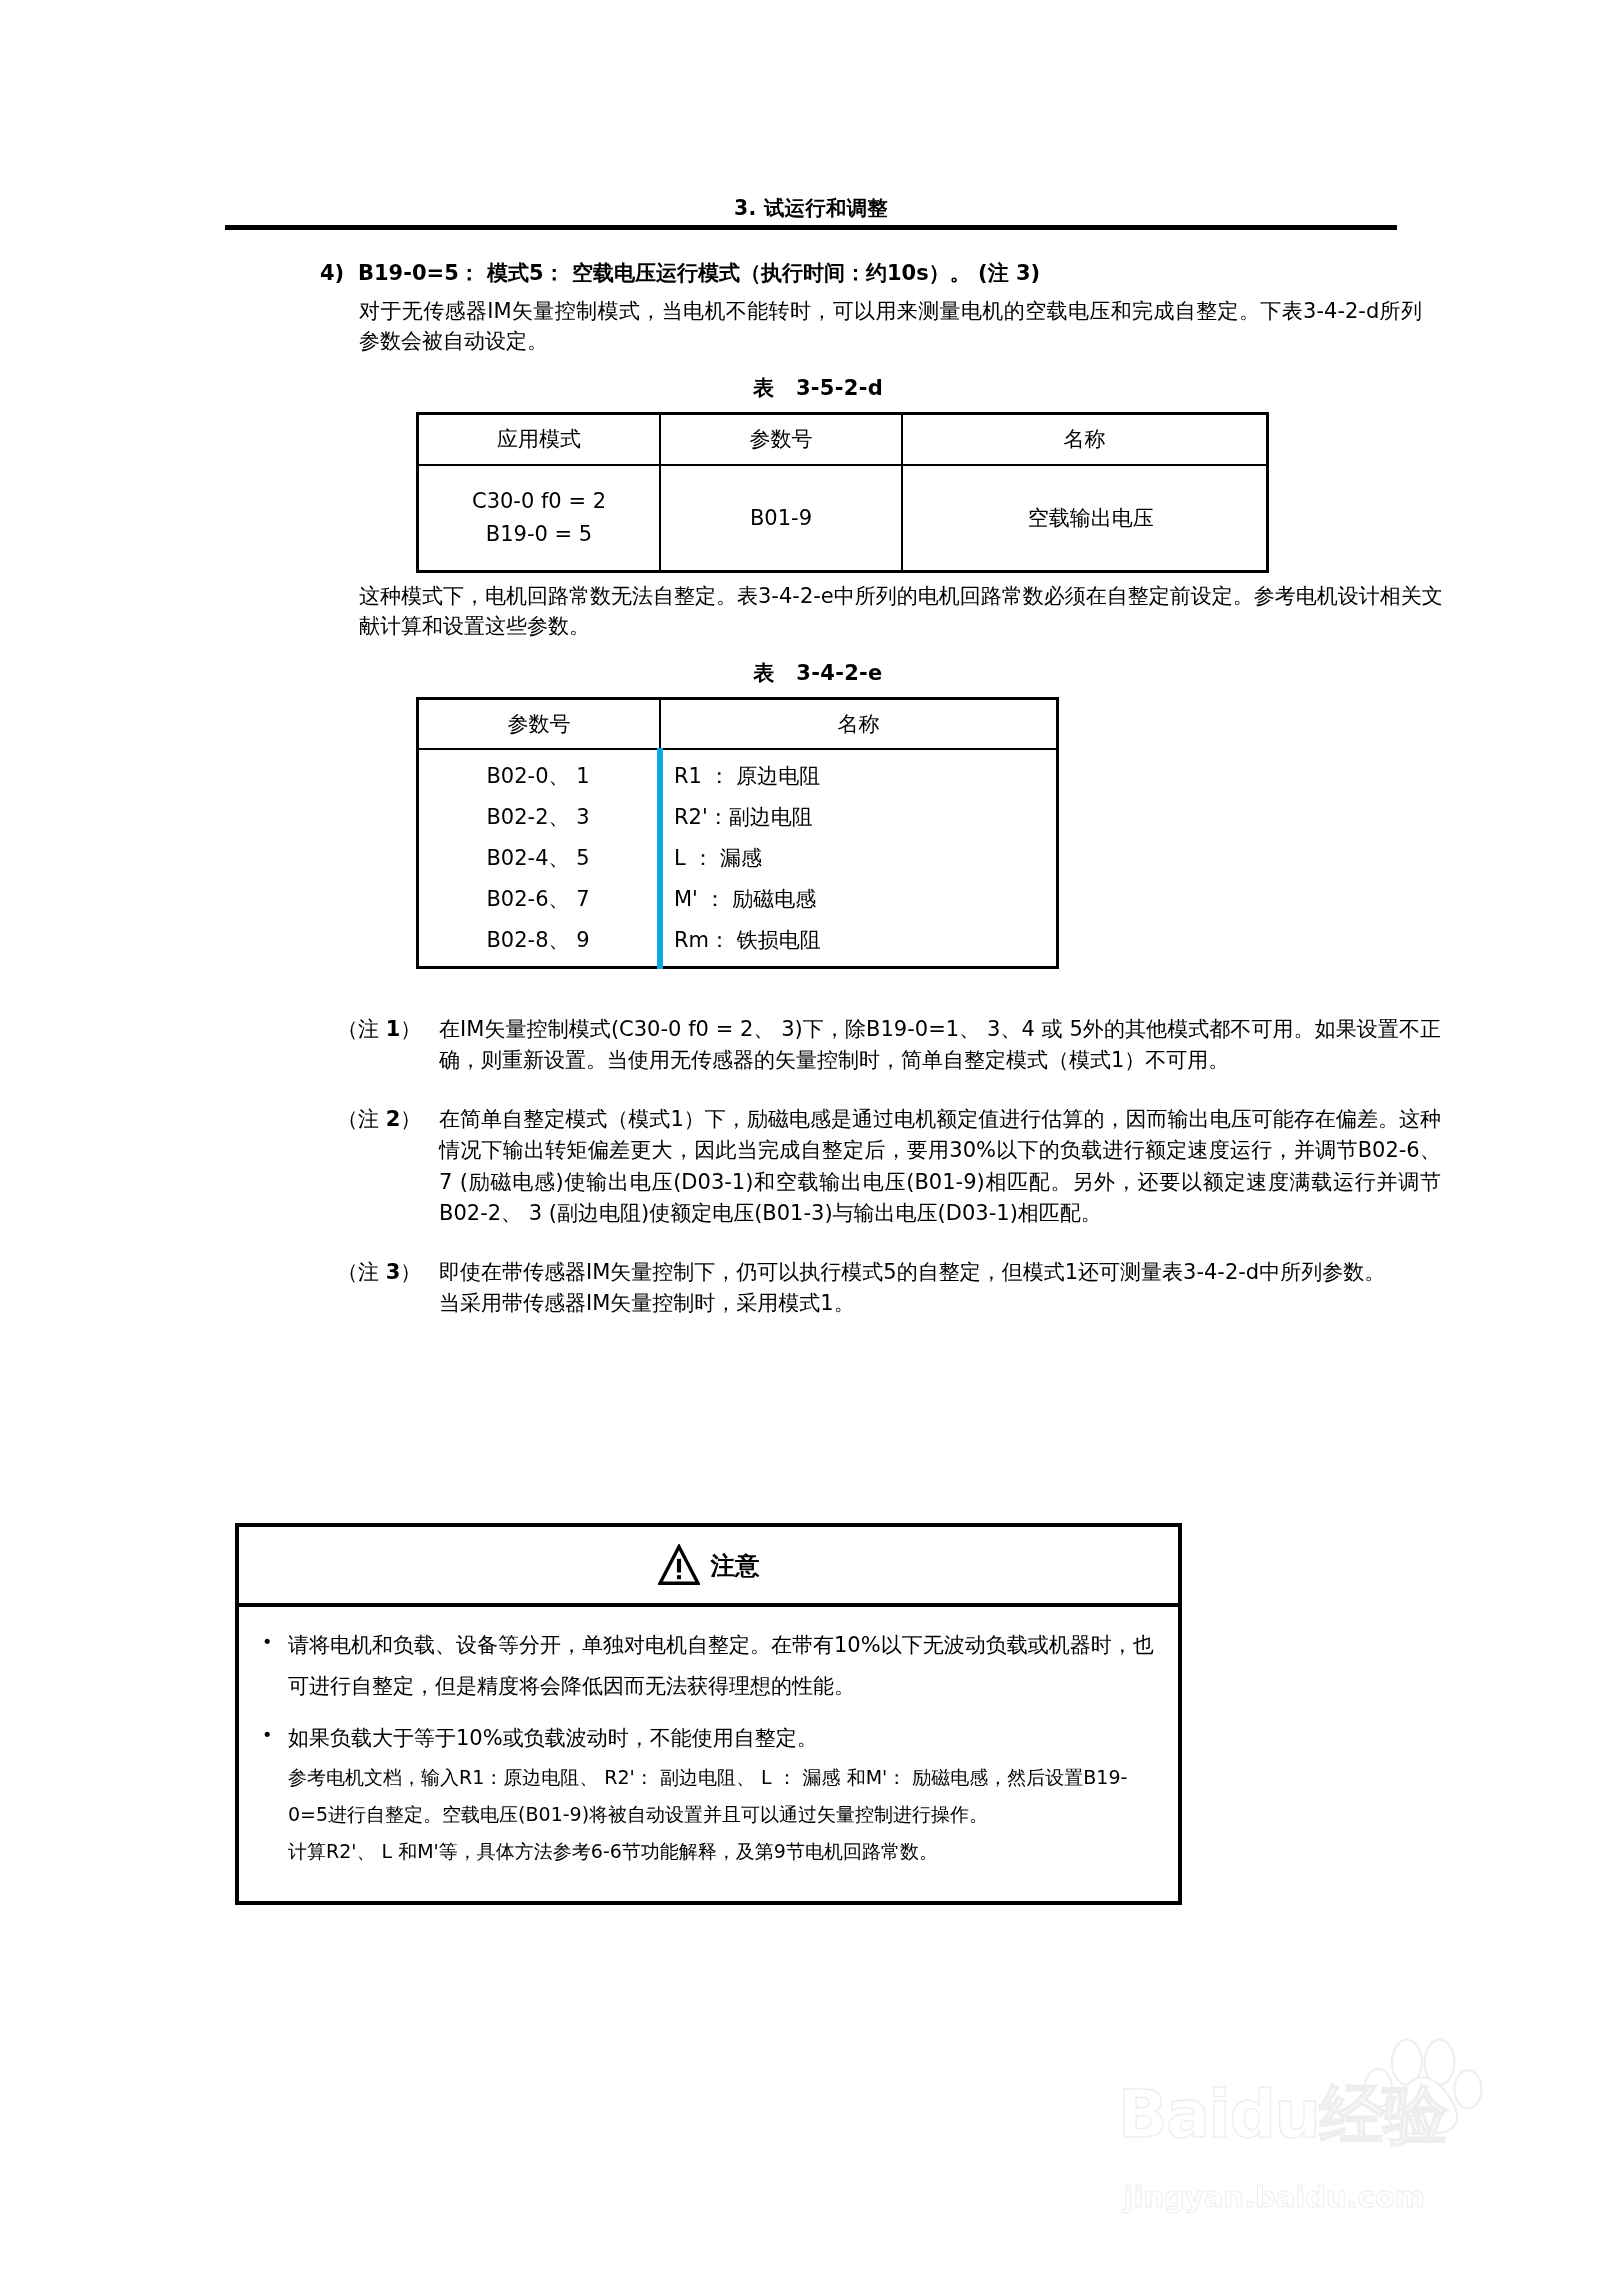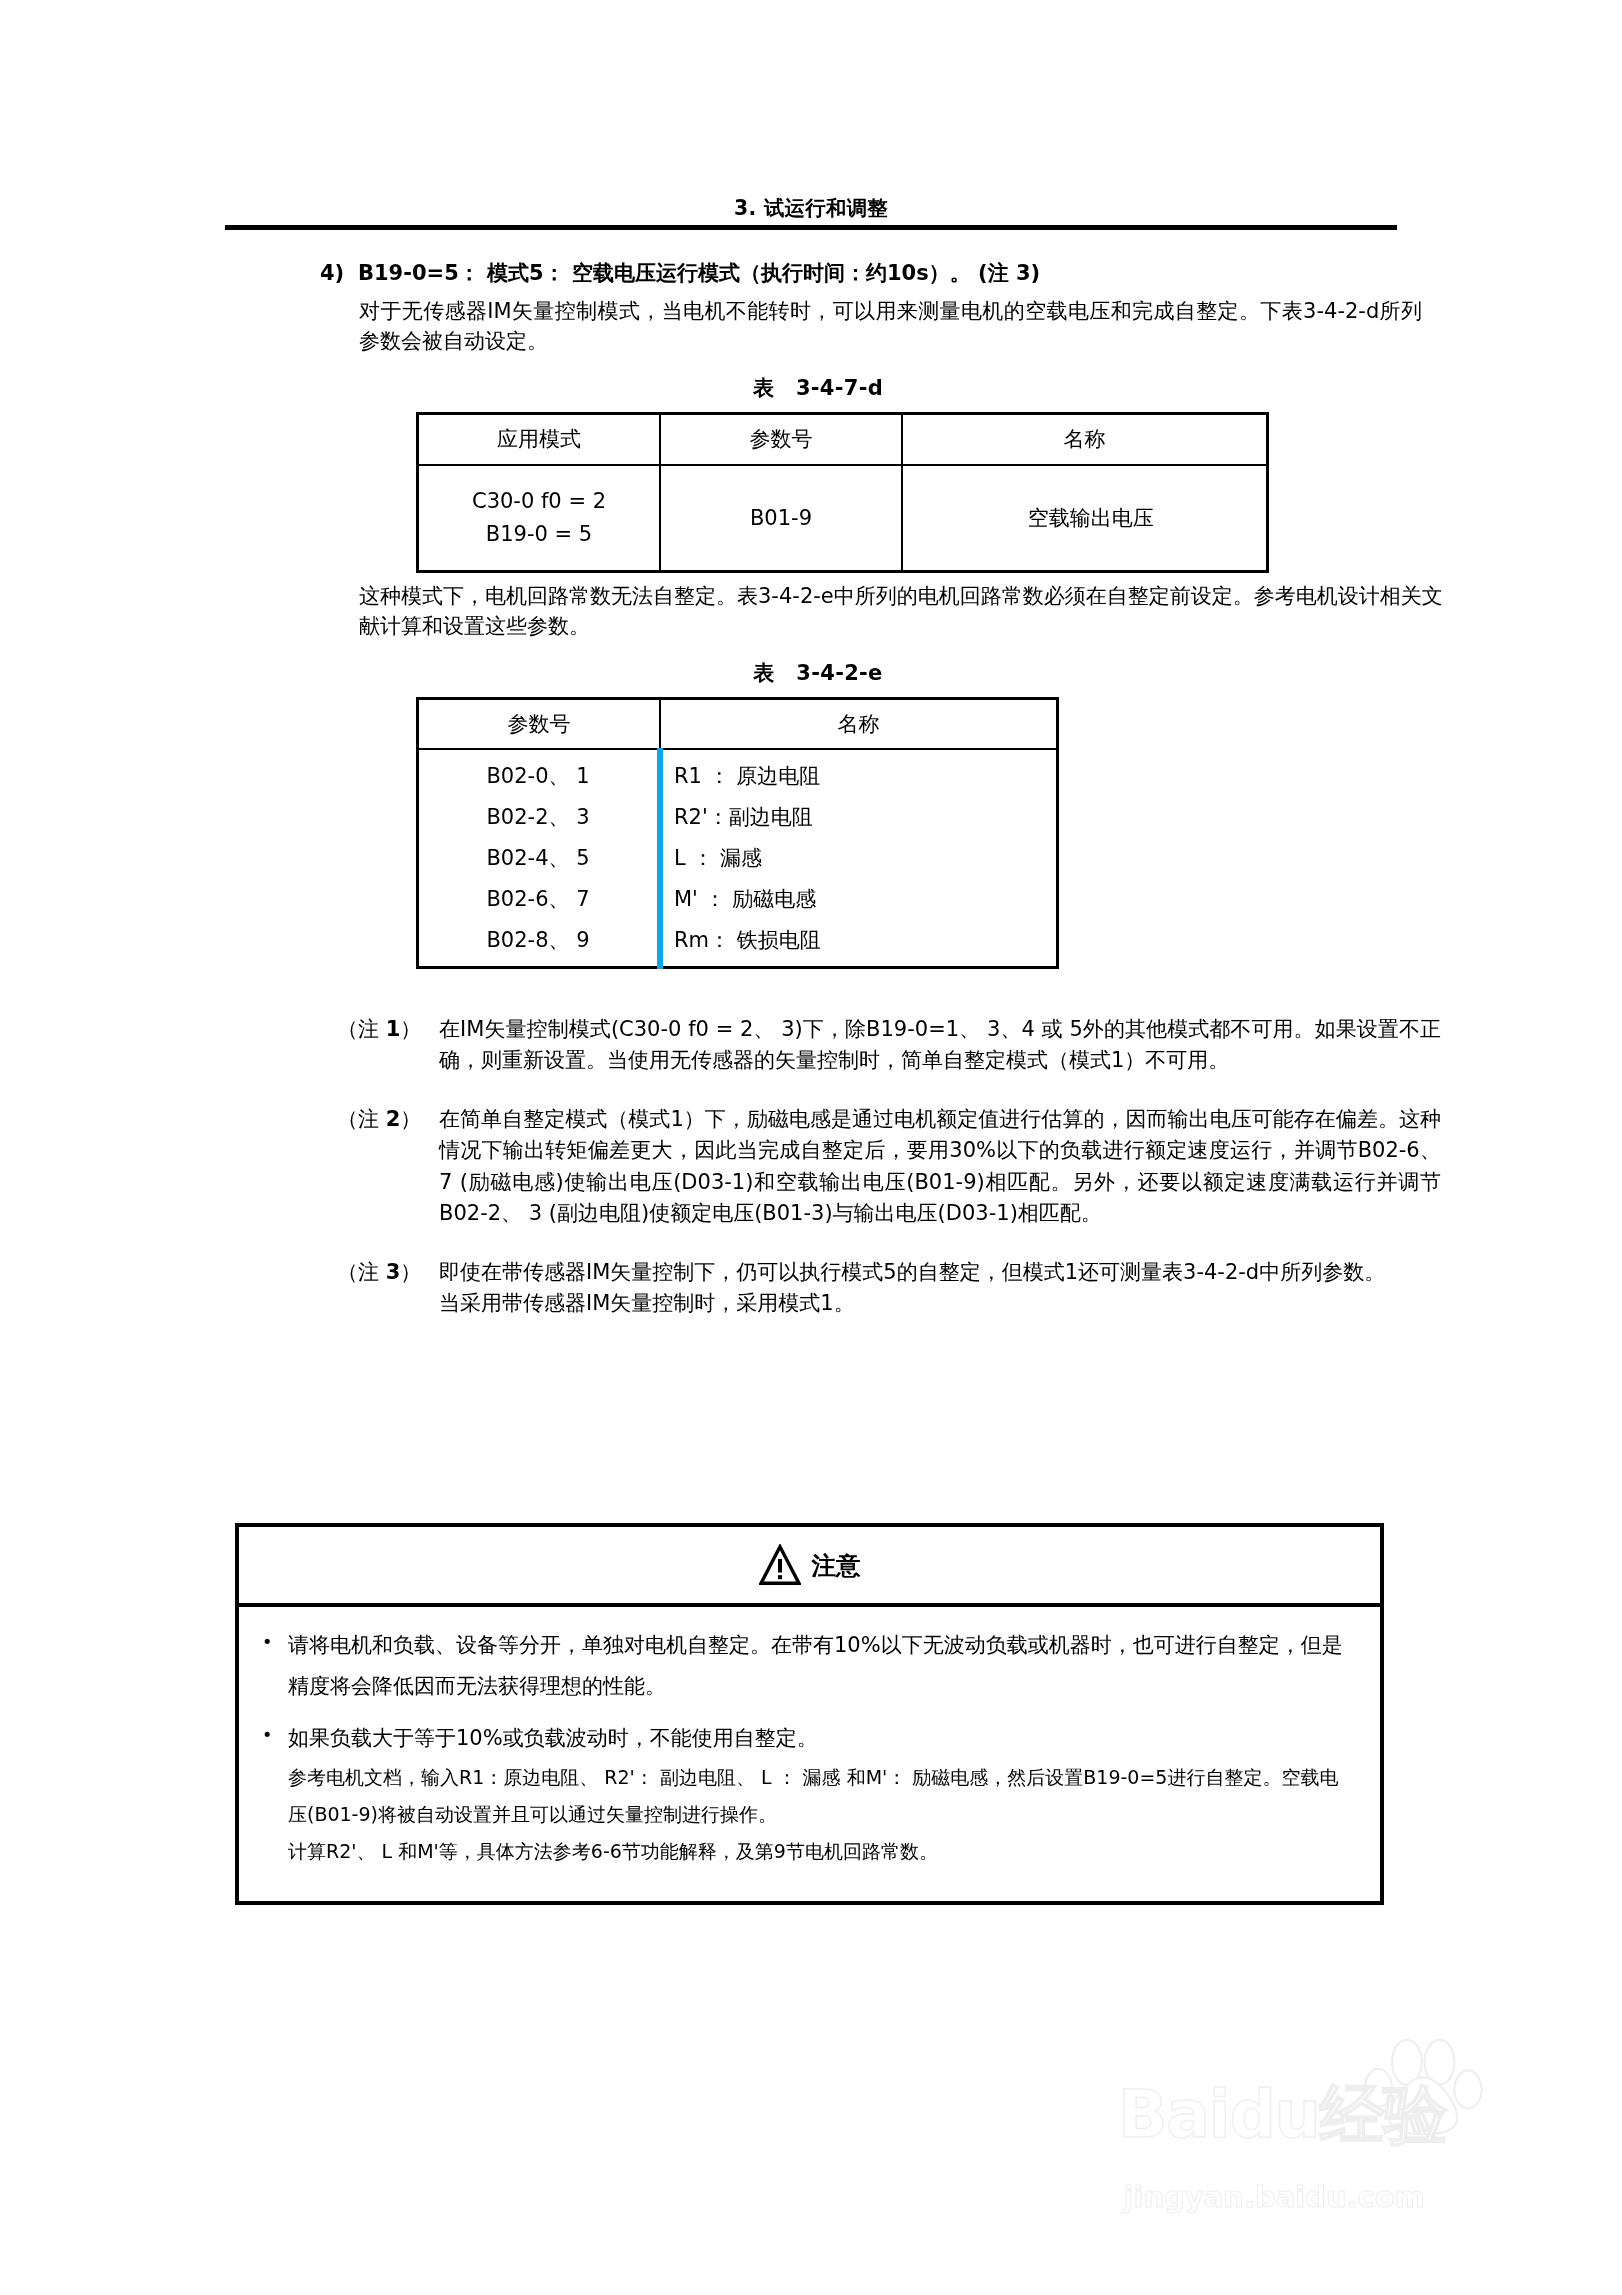--- a/index.html
+++ b/index.html
@@ -147,21 +147,21 @@
   }
   .note-label .nb { font-weight: bold; }
   .note-body { flex: 1; text-align: justify; }
   .note-body .sub { display: block; }
 
   
   .caution {
     position: absolute;
     left: 235px;
     top: 1523px;
-    width: 1149px;
+    width: 947px;
     border: 4.1px solid #000;
     box-sizing: border-box;
     background: #fff;
   }
   .caution-head {
     border-bottom: 4.1px solid #000;
     height: 76px;
     display: flex;
     align-items: center;
     justify-content: center;
@@ -258,21 +258,21 @@
     <div class="item-row">
       <span class="item-marker">4)</span>
       <span class="item-head-text">B19-0=5： 模式5： 空载电压运行模式（执行时间：约10s）。 (注 3)</span>
     </div>
 
     <div class="para">对于无传感器IM矢量控制模式，当电机不能转时，可以用来测量电机的空载电压和完成自整定。下表3-4-2-d所列参数会被自动设定。</div>
 
     <div class="tbl-caption">
       <span>表</span>
       <span>&nbsp;</span>
-      <span class="cap-num">3-4-7-d</span>
+      <span class="cap-num">3-5-2-d</span>
     </div>
     <div class="tbl-wrap">
       <table class="doc tbl-d">
         <thead>
           <tr>
             <th class="c1">应用模式</th>
             <th class="c2">参数号</th>
             <th class="c3">名称</th>
           </tr>
         </thead>

